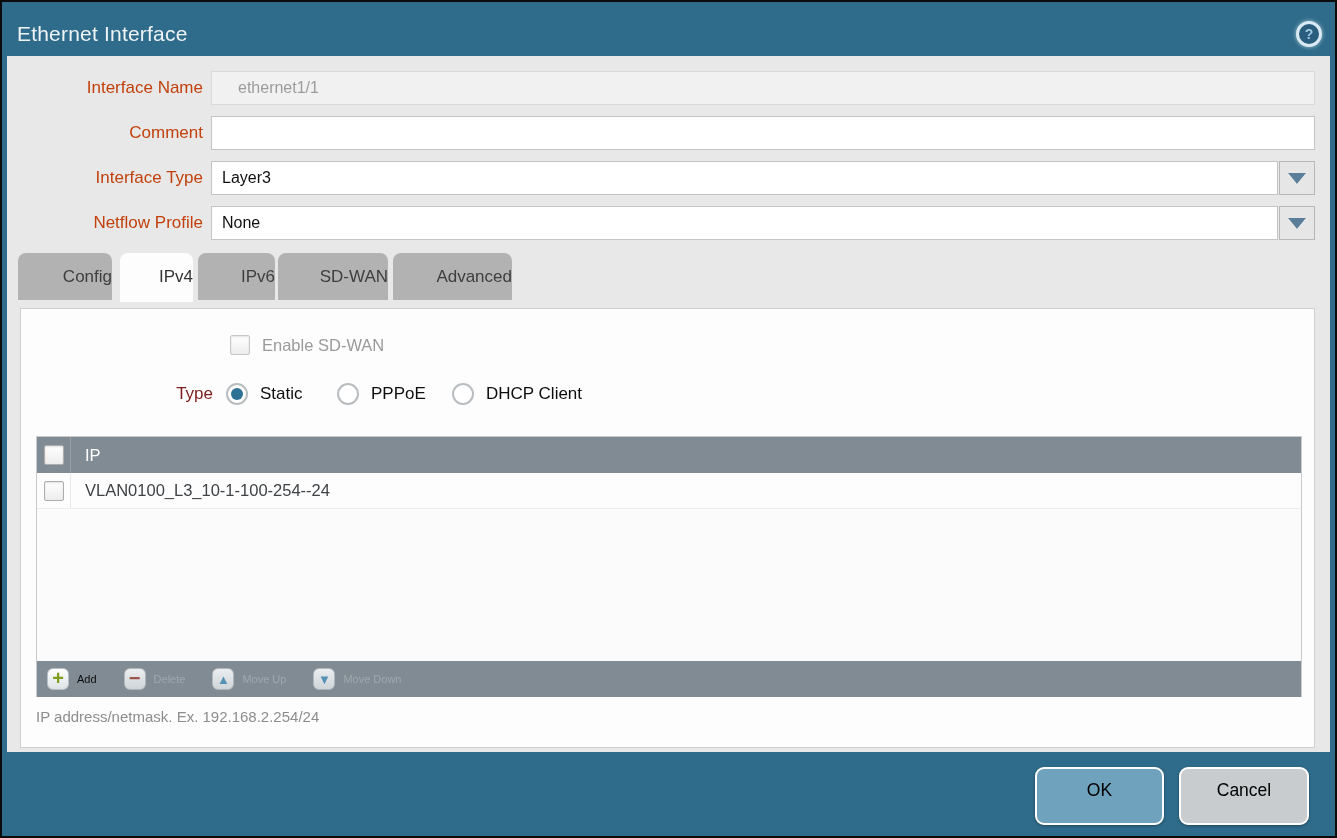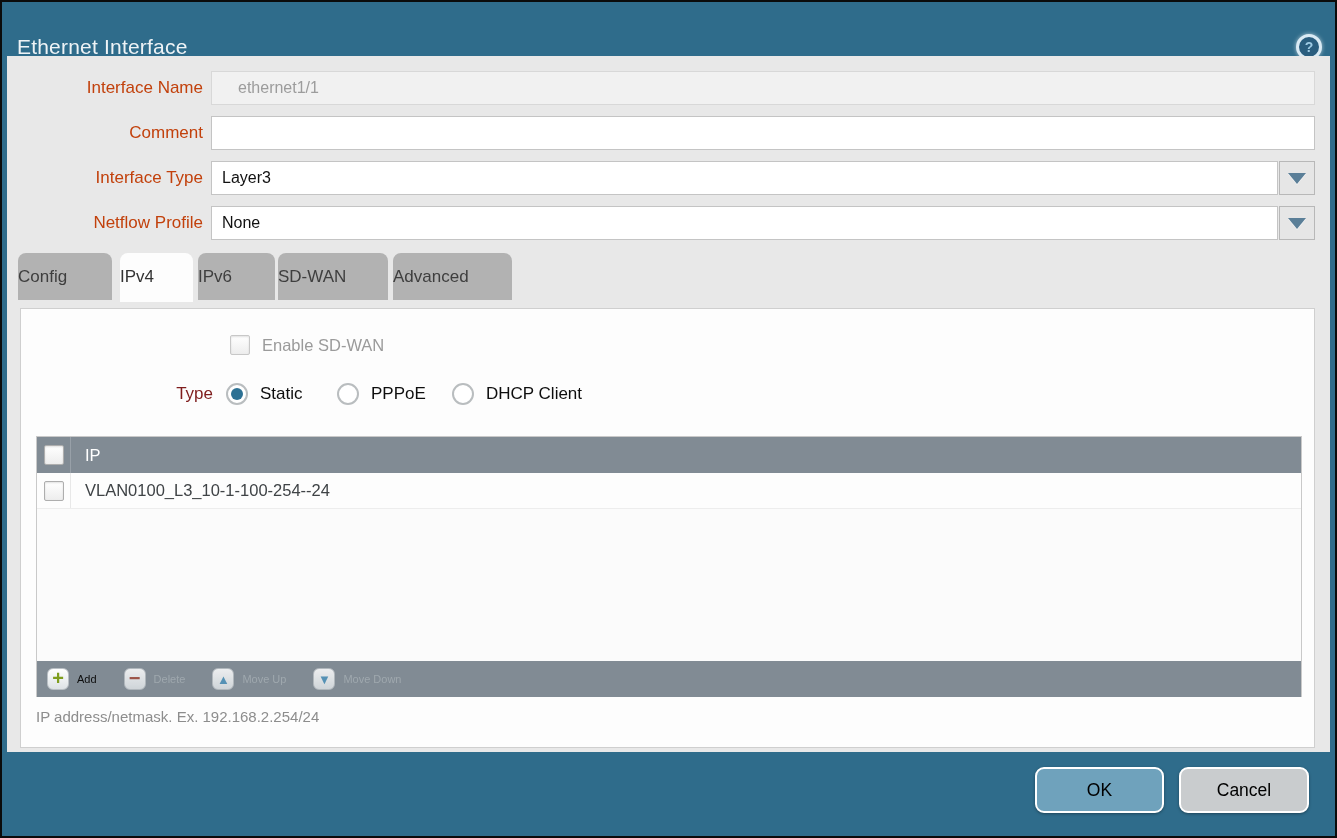--- a/index.html
+++ b/index.html
@@ -4,21 +4,21 @@
 <style>
   html,body { margin:0; padding:0; background:#222; font-family:"Liberation Sans", sans-serif; }
   * { box-sizing:border-box; }
 
   .dialog {
     position:relative; width:1337px; height:838px;
     background:#2f6c8b; border:2px solid #0b0b0b;
   }
 
   
-  .title-bar { position:absolute; left:0; top:17px; width:1333px; height:54px; }
+  .title-bar { position:absolute; left:0; top:4px; width:1333px; height:54px; }
   .title-text {
     position:absolute; left:15px; top:0; height:54px; line-height:56px;
     color:#eef3f6; font-size:21px; font-weight:400; letter-spacing:0.2px;
   }
   .help-btn {
     position:absolute; left:1294px; top:15px; width:26px; height:26px;
     border-radius:50%; background:#2a5d7e; border:3px solid #d9eaf4;
     box-shadow:0 0 4px rgba(255,255,255,0.6);
     color:#9fcbe4; font-size:14px; font-weight:bold; text-align:center; line-height:20px;
     cursor:pointer;
@@ -57,21 +57,21 @@
   }
   .tri-down {
     width:0; height:0; border-left:9px solid transparent; border-right:9px solid transparent;
     border-top:11px solid #5b7f98; filter:drop-shadow(0 1px 0 rgba(255,255,255,0.6));
   }
 
   
   .tabs { position:absolute; left:11px; top:197px; width:520px; height:49px; }
   .tab {
     position:absolute; top:0; height:47px; background:#b2b2b2;
-    border-radius:8px 8px 0 0; text-align:left; line-height:47px;
+    border-radius:8px 8px 0 0; text-align:right; line-height:47px;
     font-size:17px; color:#3e3e3e; cursor:pointer; z-index:1;
   }
   .tab.active { background:#fdfdfd; height:49px; z-index:3; color:#333; }
   .tab-config   { left:0;    width:94px;  }
   .tab-ipv4     { left:102px; width:73px; }
   .tab-ipv6     { left:180px; width:77px; }
   .tab-sdwan    { left:260px; width:110px; }
   .tab-advanced { left:375px; width:119px; }
 
   
@@ -142,21 +142,21 @@
   .glyph-plus  { color:#7f9d1e; font-size:20px; margin-top:-2px; }
   .glyph-minus { color:#a04a3a; font-size:20px; margin-top:-3px; }
   .glyph-up, .glyph-down { color:#4e93bb; font-size:13px; }
 
   .helper-text {
     position:absolute; left:15px; top:399px; font-size:15px; color:#8d8d8d;
   }
 
   
   .btn {
-    position:absolute; top:765px; height:46px; border-radius:9px;
+    position:absolute; top:765px; height:58px; border-radius:9px;
     border:2px solid #fff; font-family:"Liberation Sans", sans-serif;
     font-size:17.5px; color:#000; text-align:center; line-height:43px;
     box-shadow:0 1px 3px rgba(0,0,0,0.35); cursor:pointer;
   }
   .btn-ok     { left:1033px; width:129px; background:#6fa2bc; }
   .btn-cancel { left:1177px; width:130px; background:#c9ccce; }
 </style>
 </head>
 <body>
 

